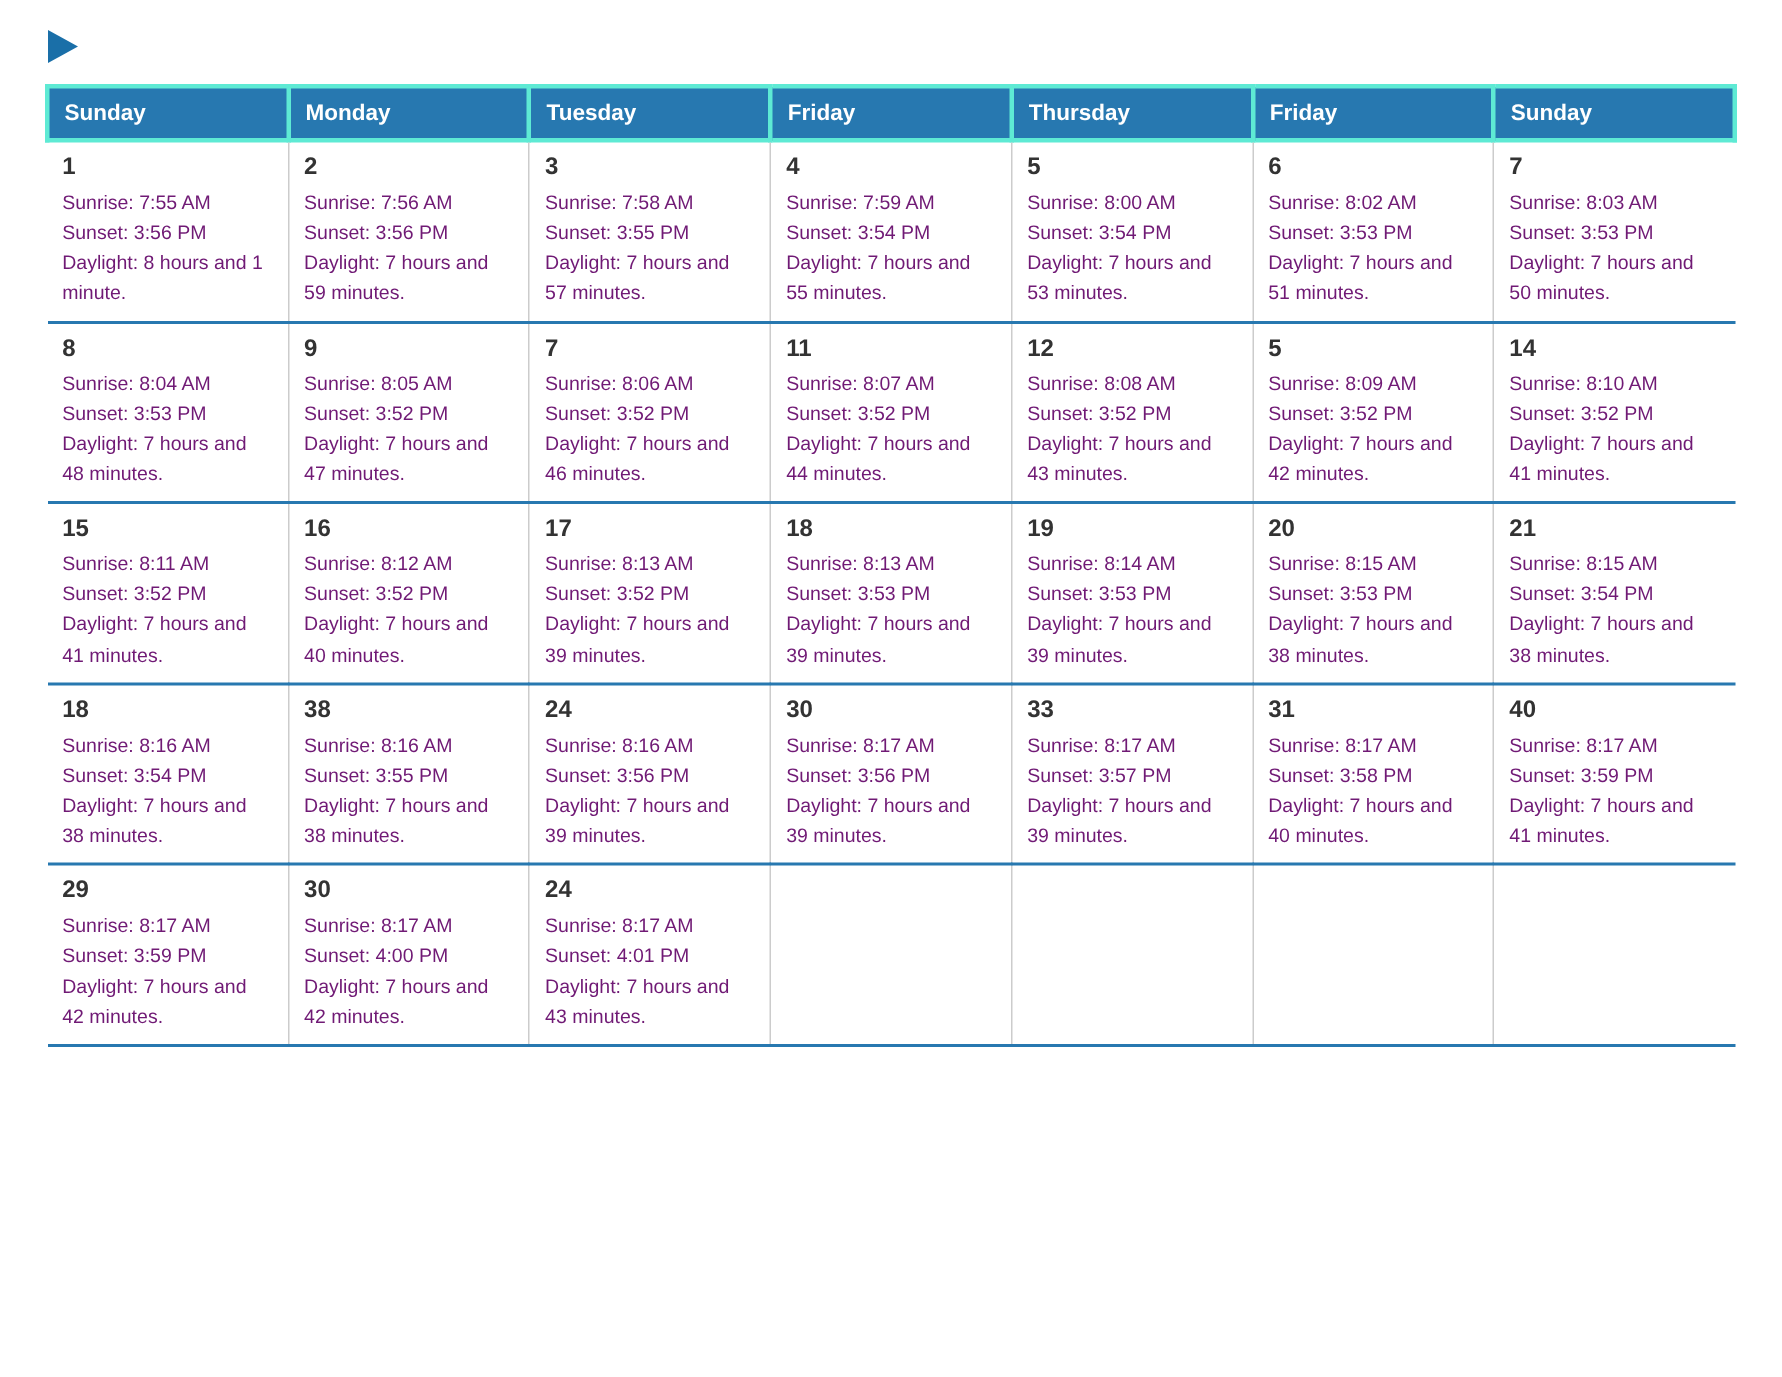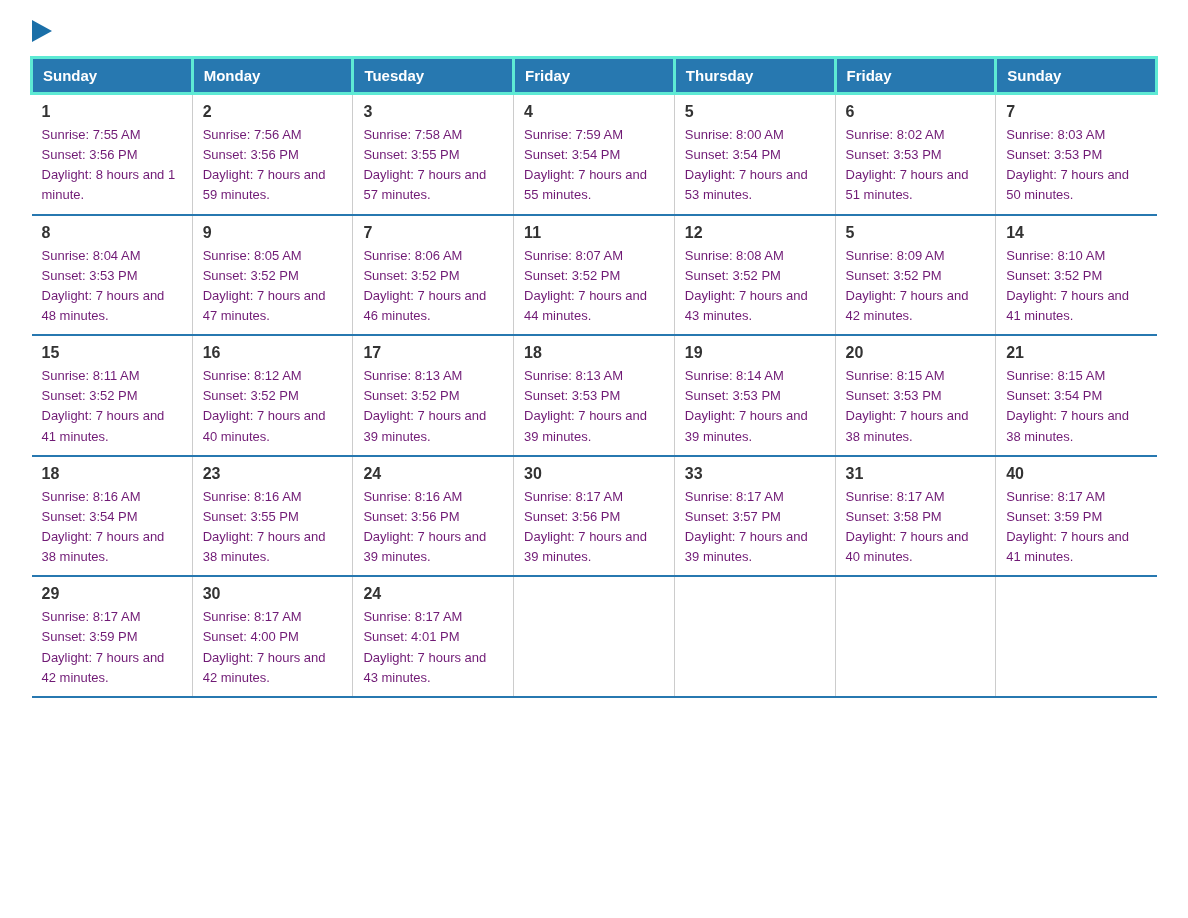--- a/index.html
+++ b/index.html
@@ -221,21 +221,21 @@
           <span class="day-number">21</span>
           <span class="day-info">Sunrise: 8:15 AM<br>Sunset: 3:54 PM<br>Daylight: 7 hours and 38 minutes.</span>
         </td>
       </tr>
       <tr>
         <td>
           <span class="day-number">18</span>
           <span class="day-info">Sunrise: 8:16 AM<br>Sunset: 3:54 PM<br>Daylight: 7 hours and 38 minutes.</span>
         </td>
         <td>
-          <span class="day-number">23</span>
+          <span class="day-number">38</span>
           <span class="day-info">Sunrise: 8:16 AM<br>Sunset: 3:55 PM<br>Daylight: 7 hours and 38 minutes.</span>
         </td>
         <td>
           <span class="day-number">24</span>
           <span class="day-info">Sunrise: 8:16 AM<br>Sunset: 3:56 PM<br>Daylight: 7 hours and 39 minutes.</span>
         </td>
         <td>
           <span class="day-number">30</span>
           <span class="day-info">Sunrise: 8:17 AM<br>Sunset: 3:56 PM<br>Daylight: 7 hours and 39 minutes.</span>
         </td>

